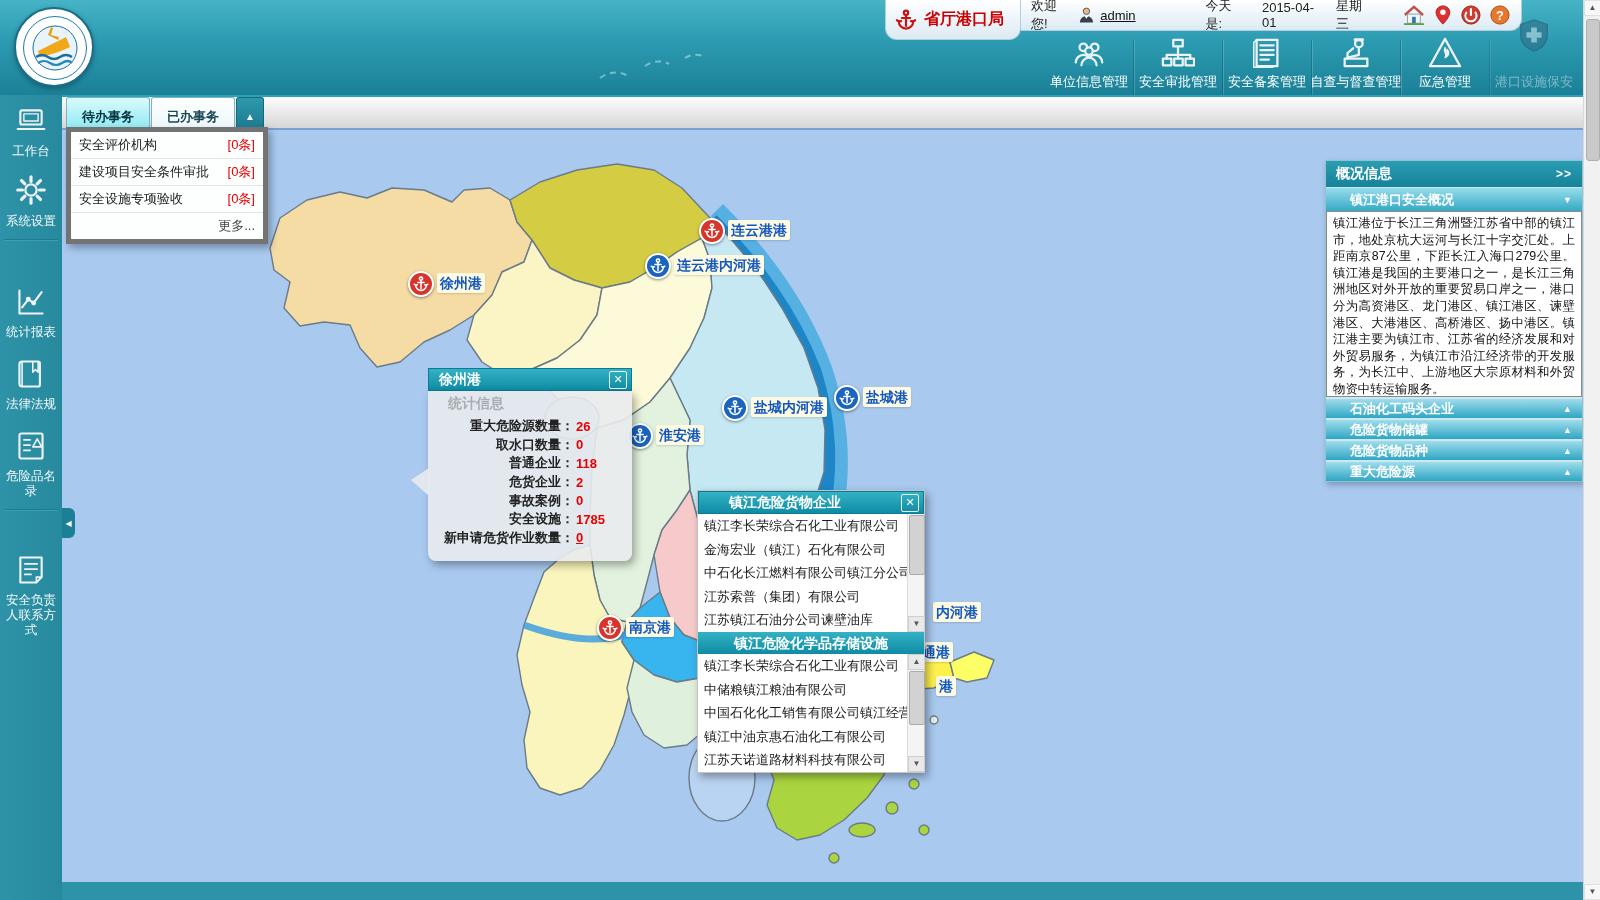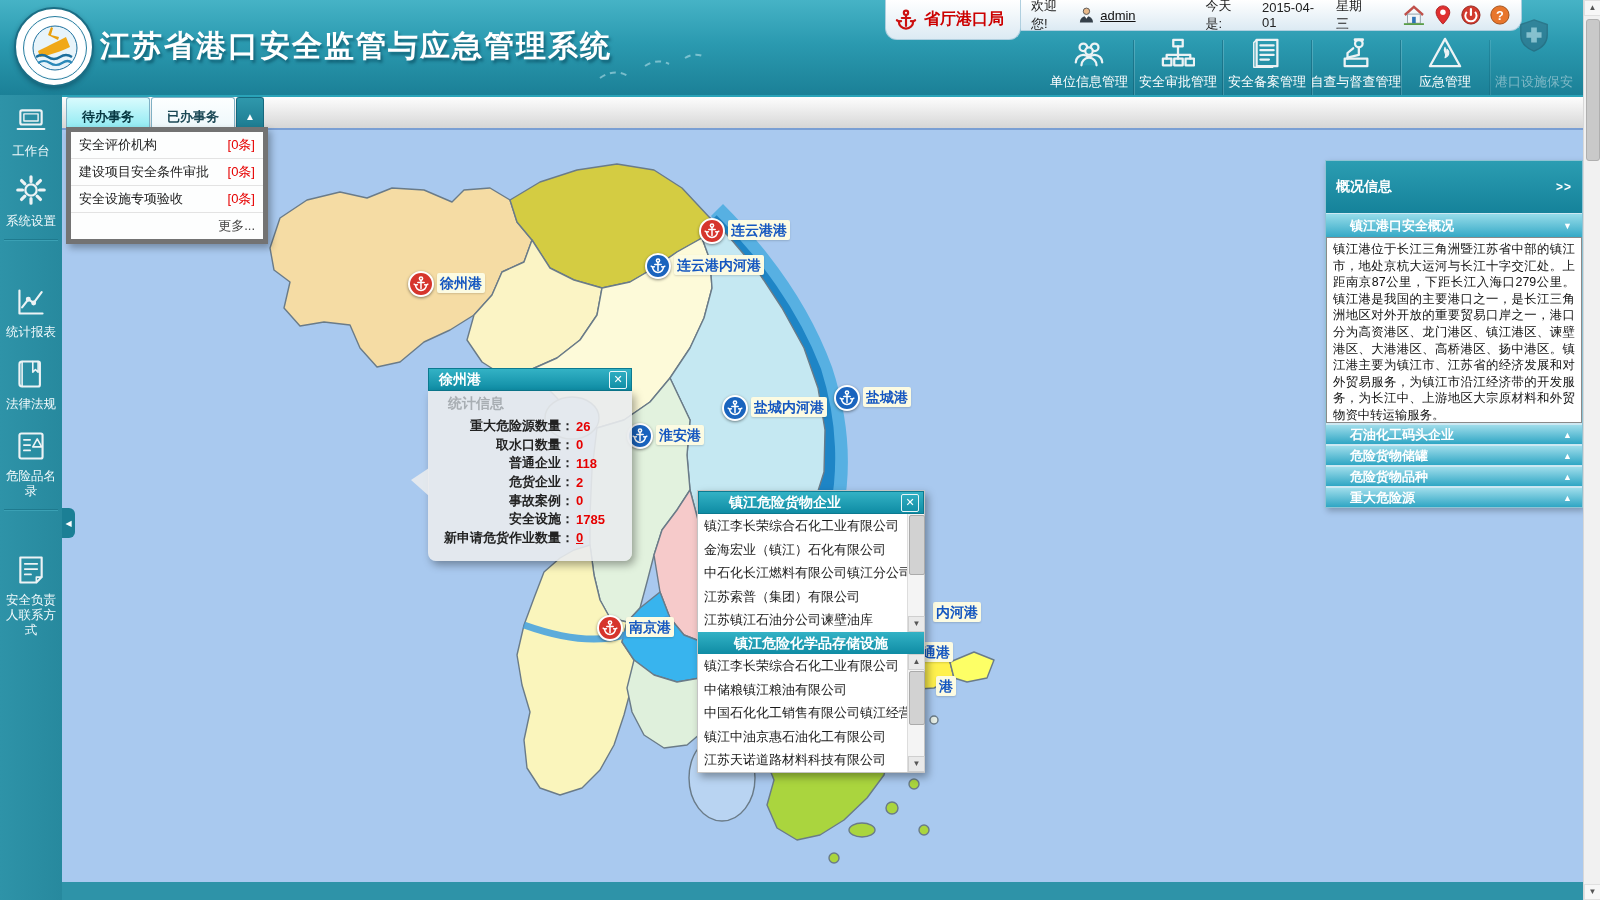--- a/index.html
+++ b/index.html
@@ -100,21 +100,21 @@
   .sb-track{position:absolute;right:0;top:0;width:17px;height:100%;background:#F4F4F4;border-left:1px solid #DDD;box-sizing:border-box;}
   .sb-btn{position:absolute;left:0;width:17px;height:16px;background:#E9E9E9;border:1px solid #CFCFCF;
         box-sizing:border-box;font-size:8px;color:#555;text-align:center;line-height:14px;cursor:pointer;}
   .sb-thumb{position:absolute;left:1px;width:14px;background:#D2D2D2;border:1px solid #ABABAB;border-radius:2px;cursor:pointer;}
   #zj-sec2{height:22px;background:linear-gradient(180deg,#33B2C5,#0F8CA4);color:#fff;font-size:14px;
         font-weight:bold;text-align:center;line-height:22px;}
   
   #ov-panel{position:absolute;left:1325px;top:160px;width:258px;z-index:6;border:1px solid #8FC3D4;
         box-sizing:border-box;background:#CDE8F2;box-shadow:2px 3px 6px rgba(0,0,0,.25);}
   #ov-head{height:26px;background:linear-gradient(180deg,#2B9DB2,#15829A);color:#fff;display:flex;
-        align-items:center;padding:13px 10px;font-size:14px;font-weight:bold;}
+        align-items:center;padding:0 10px;font-size:14px;font-weight:bold;}
   #ov-expand{margin-left:auto;font-size:12px;letter-spacing:1px;cursor:pointer;}
   .sec-bar{height:23px;background:linear-gradient(180deg,#96DCEA,#35A9C6);display:flex;align-items:center;
         color:#fff;font-size:13px;font-weight:bold;padding-left:24px;margin-top:1px;cursor:pointer;position:relative;}
   .sec-arrow{position:absolute;right:10px;font-size:9px;}
   #ov-text{background:#fff;border:1px solid #8A8A8A;margin:0;padding:3px 6px;font-size:12.4px;
         line-height:16.6px;color:#111;height:178px;overflow:hidden;text-align:justify;}
   .acc-bar{height:19px;background:linear-gradient(180deg,#9FDDEB,#2FA6C4);display:flex;align-items:center;
         color:#fff;font-size:13px;font-weight:bold;padding-left:24px;margin-top:2px;cursor:pointer;position:relative;}
   
   #vscroll{position:absolute;right:0;top:0;width:17px;height:900px;background:#F1F1F1;border-left:1px solid #D8D8D8;z-index:30;box-sizing:border-box;}
@@ -274,21 +274,20 @@
         <svg width="62" height="62" viewBox="0 0 62 62">
           <circle cx="31" cy="31" r="30" fill="#fff"></circle>
           <circle cx="31" cy="31" r="22" fill="#E8F4FA" stroke="#1B6E9C"></circle>
           <path d="M14,34 C22,30 30,26 42,20 L46,30 C38,34 26,38 16,40 Z" fill="#F0A818"></path>
           <path d="M24,18 l3,-8 l2,1 l-2,7 l8,2 l-1,3 Z" fill="#E8A010"></path>
           <path d="M12,40 q6,-4 12,0 q6,4 12,0 q6,-4 12,0" stroke="#1B6E9C" stroke-width="2.4" fill="none"></path>
           <path d="M14,46 q6,-4 12,0 q6,4 12,0 q6,-4 10,0" stroke="#2A88B8" stroke-width="2.2" fill="none"></path>
         </svg>
       </div>
     </div>
-    <div id="app-title">江苏省港口安全监管与应急管理系统</div>
     <svg class="hdr-squiggle" width="130" height="40">
       <path d="M5,30 q14,-10 28,-2 M50,18 q12,-8 24,-2 M90,10 q10,-6 20,-1" stroke="#CFEFF5" stroke-width="2" fill="none" stroke-dasharray="6 5"></path>
     </svg>
 
     <div id="userchip">
       <svg width="24" height="26" viewBox="0 0 20 20">
         <g stroke="#CC1111" stroke-width="1.8" fill="none" stroke-linecap="round">
           <circle cx="10" cy="4" r="1.8"></circle>
             <path d="M10 5.8 V15"></path>
             <path d="M6.5 8.3 h7"></path>

